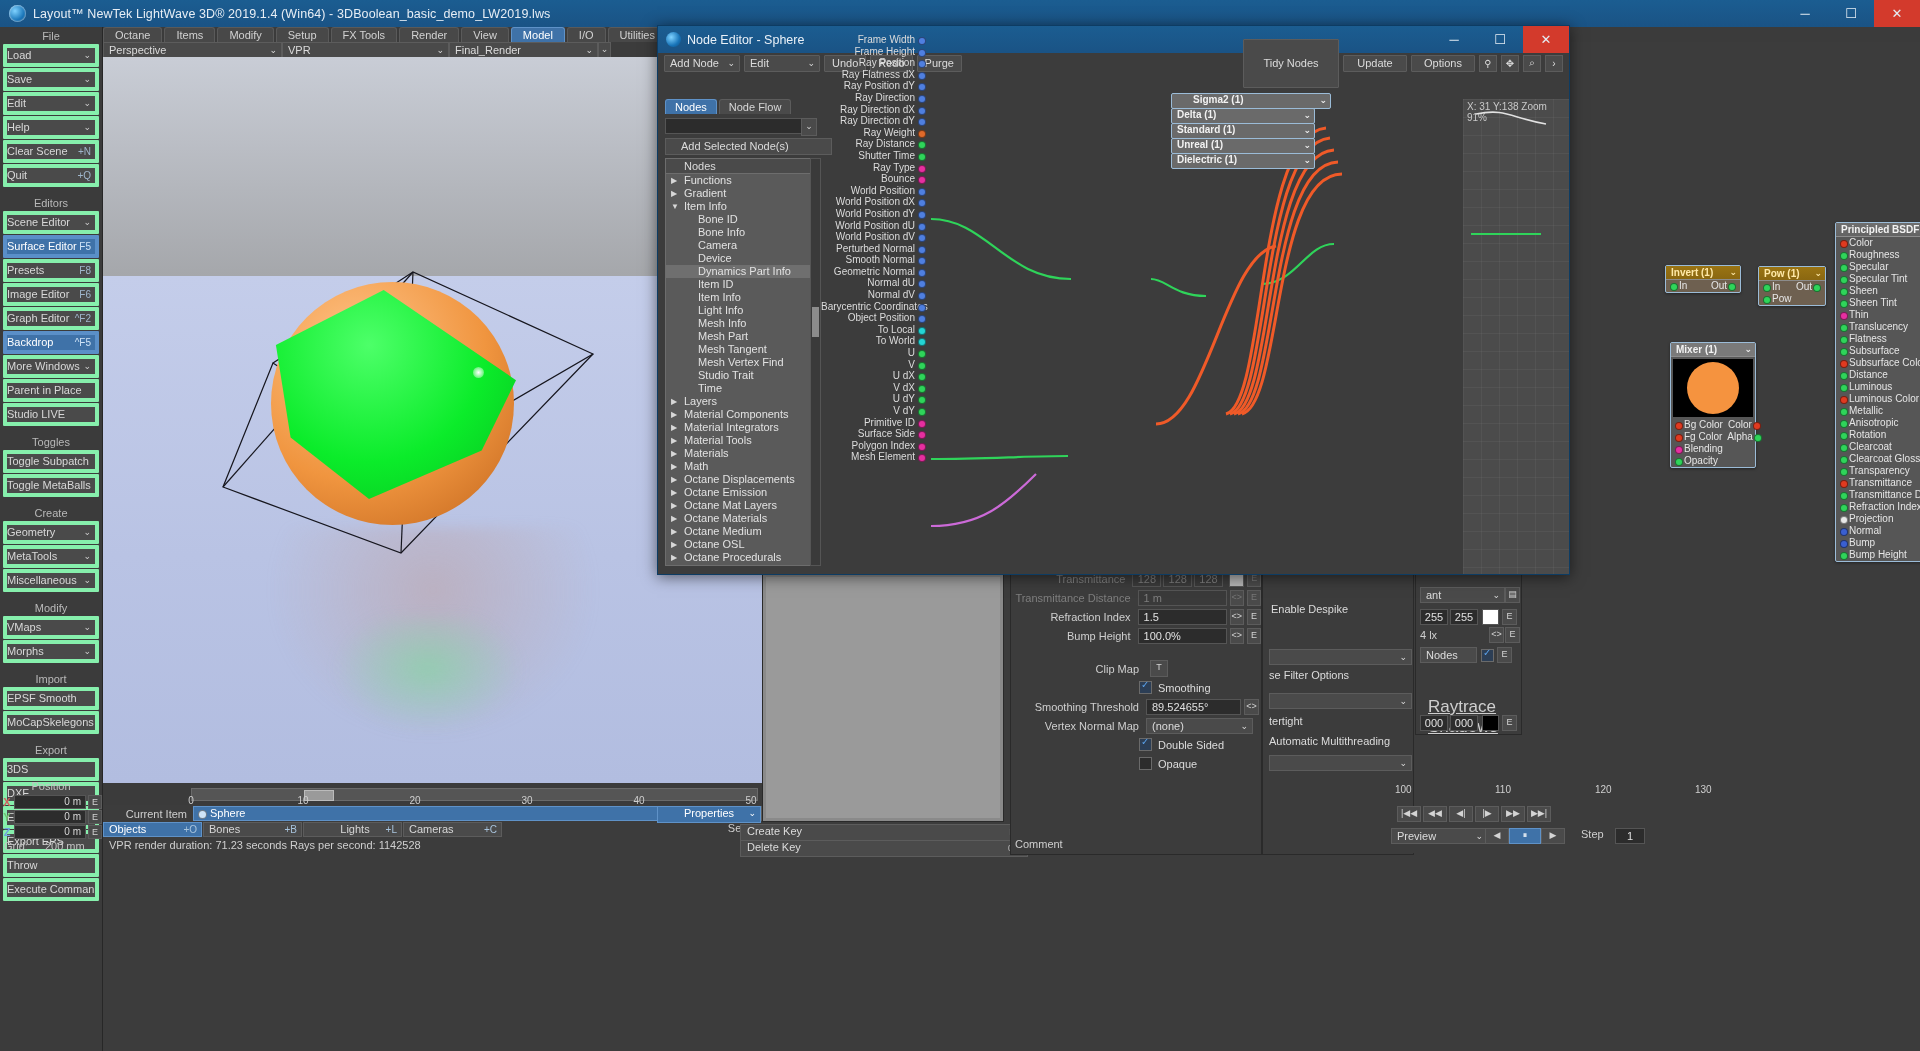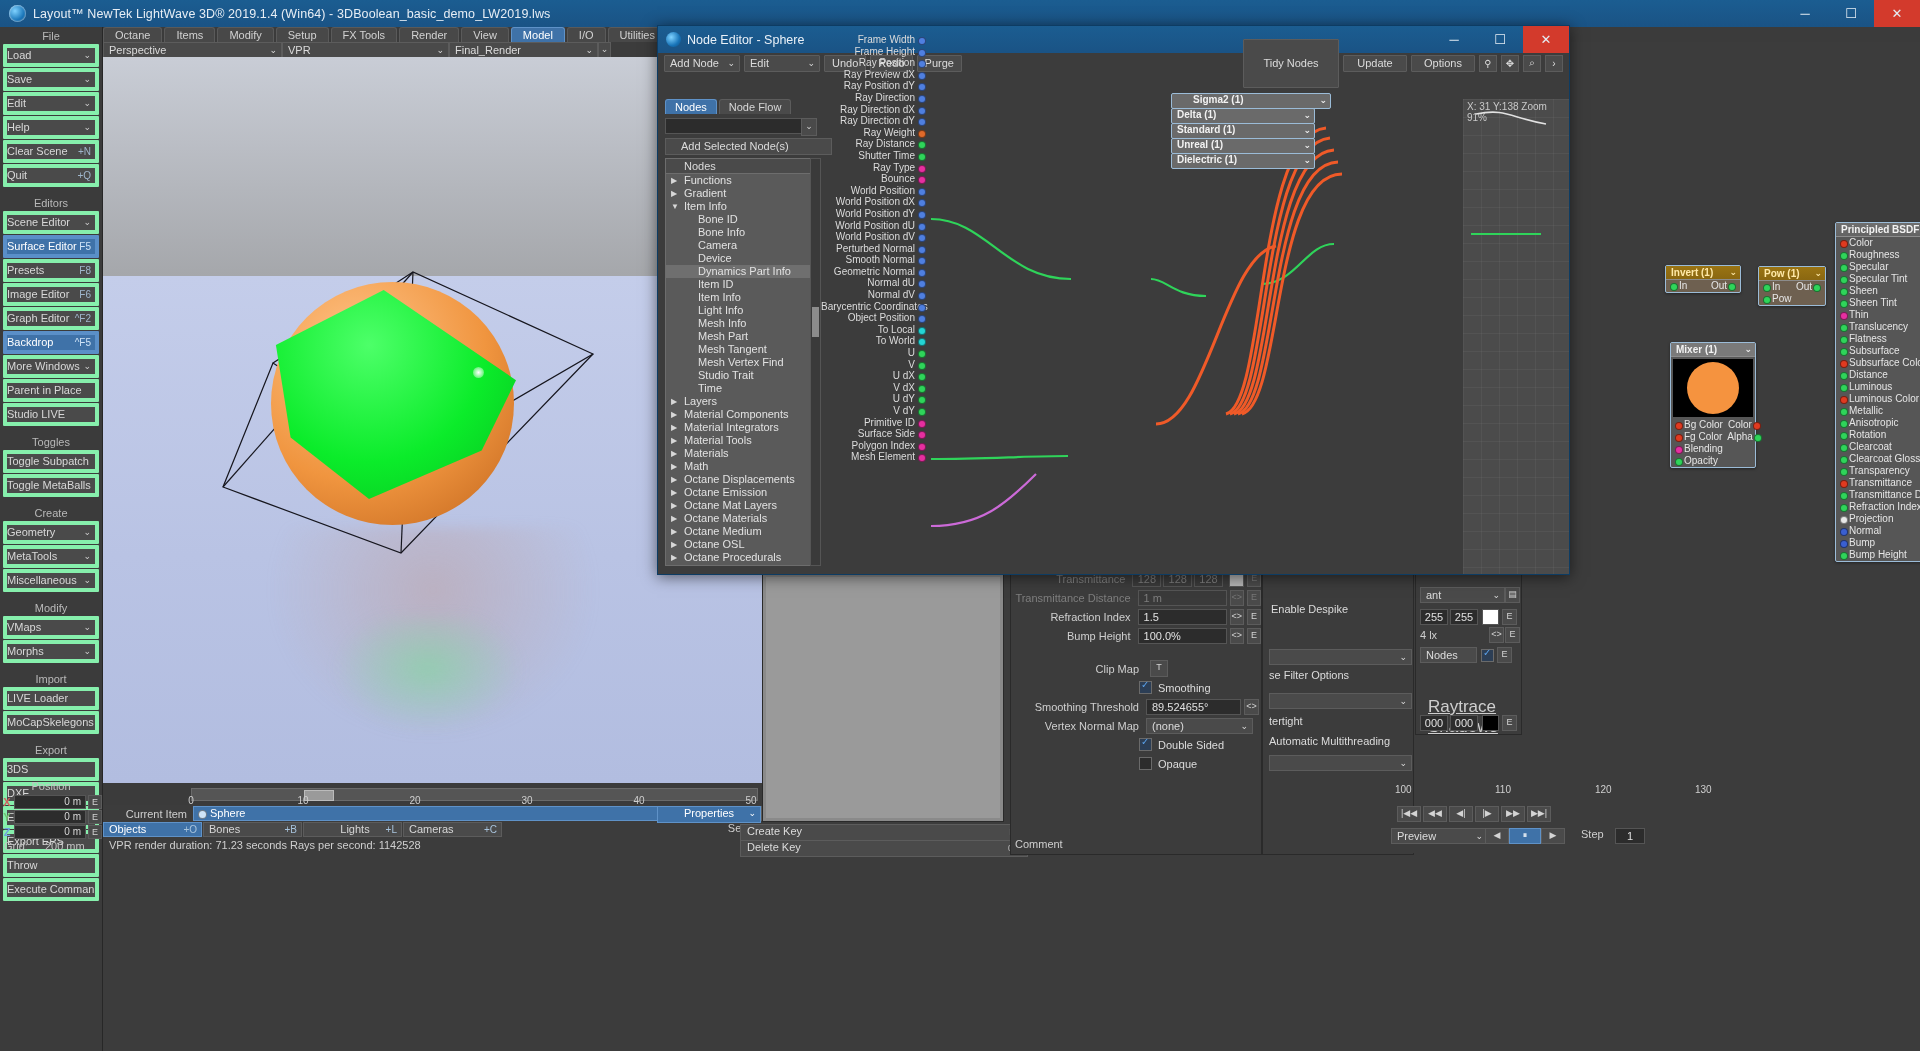--- a/index.html
+++ b/index.html
@@ -280,21 +280,21 @@
       <div class="lc-section">Create</div>
       <div class="lc-item"><span>Geometry</span><span class="chev">⌄</span></div>
       <div class="lc-item"><span>MetaTools</span><span class="chev">⌄</span></div>
       <div class="lc-item"><span>Miscellaneous</span><span class="chev">⌄</span></div>
       <div class="lc-gap"></div>
       <div class="lc-section">Modify</div>
       <div class="lc-item"><span>VMaps</span><span class="chev">⌄</span></div>
       <div class="lc-item"><span>Morphs</span><span class="chev">⌄</span></div>
       <div class="lc-gap"></div>
       <div class="lc-section">Import</div>
-      <div class="lc-item"><span>LIVE Loader</span></div>
+      <div class="lc-item"><span>EPSF Smooth</span></div>
       <div class="lc-item"><span>MoCapSkelegons</span></div>
       <div class="lc-gap"></div>
       <div class="lc-section">Export</div>
       <div class="lc-item"><span>3DS</span></div>
       <div class="lc-item"><span>DXF</span></div>
       <div class="lc-item"><span>ExportOBJ</span></div>
       <div class="lc-item"><span>Export EPS</span></div>
       <div class="lc-item"><span>Throw</span></div>
       <div class="lc-item"><span>Execute Command</span></div>
     </div>
@@ -643,21 +643,21 @@
 
     <div class="canvas">
       <div class="grid"></div>
       <div class="coordtxt">X: 31  Y:138  Zoom 91%</div>
     </div>
 
     <div class="inputs-col" style="left:163px;top:8px;width:108px;" id="inputsCol">
         <div class="in-row"><span>Frame Width</span><span class="dot" style="background: rgb(79, 127, 224);"></span></div>
         <div class="in-row"><span>Frame Height</span><span class="dot" style="background: rgb(79, 127, 224);"></span></div>
         <div class="in-row"><span>Ray Position</span><span class="dot" style="background: rgb(79, 127, 224);"></span></div>
-        <div class="in-row"><span>Ray Preview dX</span><span class="dot" style="background: rgb(79, 127, 224);"></span></div>
+        <div class="in-row"><span>Ray Flatness dX</span><span class="dot" style="background: rgb(79, 127, 224);"></span></div>
         <div class="in-row"><span>Ray Position dY</span><span class="dot" style="background: rgb(79, 127, 224);"></span></div>
         <div class="in-row"><span>Ray Direction</span><span class="dot" style="background: rgb(79, 127, 224);"></span></div>
         <div class="in-row"><span>Ray Direction dX</span><span class="dot" style="background: rgb(79, 127, 224);"></span></div>
         <div class="in-row"><span>Ray Direction dY</span><span class="dot" style="background: rgb(79, 127, 224);"></span></div>
         <div class="in-row"><span>Ray Weight</span><span class="dot" style="background: rgb(224, 106, 42);"></span></div>
         <div class="in-row"><span>Ray Distance</span><span class="dot" style="background: rgb(47, 212, 90);"></span></div>
         <div class="in-row"><span>Shutter Time</span><span class="dot" style="background: rgb(47, 212, 90);"></span></div>
         <div class="in-row"><span>Ray Type</span><span class="dot" style="background: rgb(230, 47, 160);"></span></div>
         <div class="in-row"><span>Bounce</span><span class="dot" style="background: rgb(230, 47, 160);"></span></div>
         <div class="in-row"><span>World Position</span><span class="dot" style="background: rgb(79, 127, 224);"></span></div>

